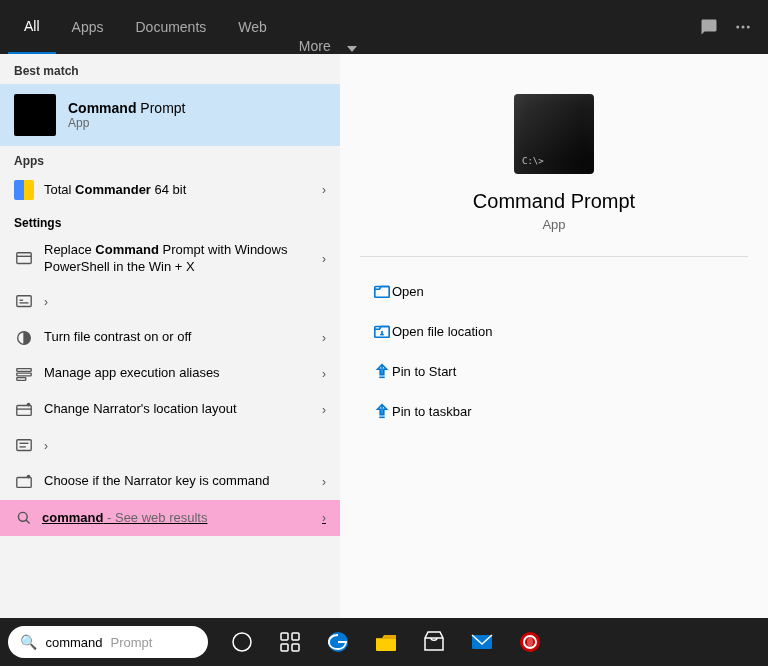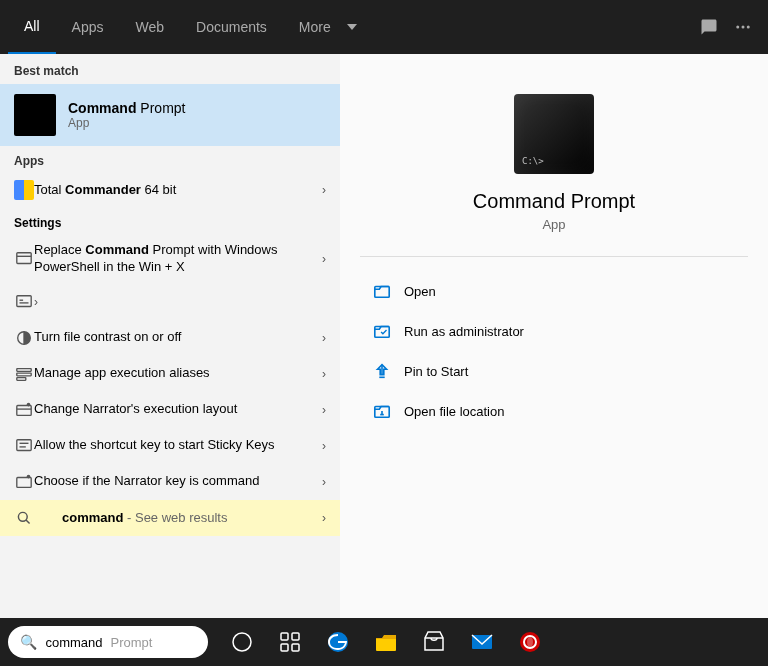--- a/index.html
+++ b/index.html
@@ -42,21 +42,21 @@
       align-items: center;
       cursor: pointer;
       position: relative;
     }
     .tab-item.active {
       color: #fff;
       border-bottom: 2px solid #0078d4;
     }
     .tab-more {
       display: flex;
-      align-items: center;
+      align-items: flex-end;
       gap: 16px;
     }
     .tab-more svg { width: 10px; height: 10px; fill: #aaa; }
     .tab-spacer { flex: 1; }
     .tab-icons {
       display: flex;
       align-items: center;
       gap: 16px;
       padding-right: 8px;
     }
@@ -115,20 +115,21 @@
       color: #333;
       font-weight: 600;
       padding: 8px 14px 4px;
     }
 
     .list-item {
       display: flex;
       align-items: center;
       padding: 8px 14px;
       cursor: pointer;
+      gap: 10px;
       background: #f3f3f3;
     }
 
     .list-item-text {
       flex: 1;
       font-size: 13px;
       color: #000;
       line-height: 1.3;
     }
     .list-item-text strong { font-weight: 700; }
@@ -153,22 +154,23 @@
       color: #333;
       font-weight: 600;
       padding: 8px 14px 4px;
     }
 
     .web-search-item {
       display: flex;
       align-items: center;
       padding: 8px 14px;
       cursor: pointer;
-      gap: 28px;
-      background: #fef9c3;
+      gap: 8px;
+      background: #f9a8d4;
+      text-decoration: underline;
     }
     .web-search-text { flex: 1; font-size: 13px; color: #000; }
     .web-search-text span { color: #666; }
 
     
     .right-panel {
       flex: 1;
       background: #fafafa;
       display: flex;
       flex-direction: column;
@@ -208,21 +210,20 @@
     .action-list {
       width: 100%;
       display: flex;
       flex-direction: column;
       gap: 4px;
     }
 
     .action-item {
       display: flex;
       align-items: center;
-      gap: 12px;
       padding: 8px 12px;
       cursor: pointer;
       border-radius: 2px;
     }
 
     .action-icon {
       width: 20px;
       height: 20px;
       flex-shrink: 0;
       display: flex;
@@ -315,24 +316,24 @@
 <div class="search-popup">
 
   <div class="tabs-bar">
     <div class="tab-item active">
       <span>All</span>
     </div>
     <div class="tab-item">
       <span>Apps</span>
     </div>
     <div class="tab-item">
+      <span>Documents</span>
+    </div>
+    <div class="tab-item">
       <span>Web</span>
-    </div>
-    <div class="tab-item">
-      <span>Documents</span>
     </div>
     <div class="tab-item tab-more">
       <span>More</span>
       <svg viewBox="0 0 10 6">
         <path d="M0 0 L5 6 L10 0 Z"></path>
       </svg>
     </div>
     <div class="tab-spacer"></div>
     <div class="tab-icons">
 
@@ -423,33 +424,32 @@
       </div>
 
       <div class="list-item">
         <div class="settings-icon-wrap">
           <svg viewBox="0 0 20 20" width="18" height="18" fill="none" stroke="#555" stroke-width="1.5">
             <rect x="2" y="5" width="16" height="11" rx="1"></rect>
             <line x1="2" y1="9" x2="18" y2="9"></line>
             <circle cx="15" cy="4" r="2" fill="#555" stroke="none"></circle>
           </svg>
         </div>
-        <div class="list-item-text">Change Narrator's execution layout</div>
+        <div class="list-item-text">Change Narrator's location layout</div>
         <div class="list-item-arrow">›</div>
       </div>
 
       <div class="list-item">
         <div class="settings-icon-wrap">
           <svg viewBox="0 0 20 20" width="18" height="18" fill="none" stroke="#555" stroke-width="1.5">
             <rect x="2" y="3" width="16" height="12" rx="1"></rect>
             <line x1="5" y1="7" x2="15" y2="7"></line>
             <line x1="5" y1="11" x2="12" y2="11"></line>
           </svg>
         </div>
-        <div class="list-item-text">Allow the shortcut key to start Sticky Keys</div>
         <div class="list-item-arrow">›</div>
       </div>
 
       <div class="list-item">
         <div class="settings-icon-wrap">
           <svg viewBox="0 0 20 20" width="18" height="18" fill="none" stroke="#555" stroke-width="1.5">
             <rect x="2" y="5" width="16" height="11" rx="1"></rect>
             <circle cx="15" cy="4" r="2" fill="#555" stroke="none"></circle>
           </svg>
         </div>
@@ -483,54 +483,54 @@
         <div class="action-item">
           <div class="action-icon">
             <svg viewBox="0 0 20 20" width="18" height="18" fill="none" stroke="#0078d4" stroke-width="1.8">
               <rect x="2" y="5" width="16" height="12" rx="1"></rect>
               <path d="M2 8 L7 8 L9 5 L18 5"></path>
             </svg>
           </div>
           <div class="action-label">Open</div>
         </div>
 
-        <div class="action-item">
-          <div class="action-icon">
-            <svg viewBox="0 0 20 20" width="18" height="18" fill="none" stroke="#0078d4" stroke-width="1.8">
-              <rect x="2" y="5" width="16" height="12" rx="1"></rect>
-              <path d="M2 8 L7 8 L9 5 L18 5"></path>
-              <path d="M9 11 L11 13 L15 9" stroke-width="1.5"></path>
-            </svg>
-          </div>
-          <div class="action-label">Run as administrator</div>
-        </div>
-
-        <div class="action-item">
-          <div class="action-icon">
-            <svg viewBox="0 0 20 20" width="18" height="18" fill="none" stroke="#0078d4" stroke-width="1.8">
-              <line x1="10" y1="3" x2="10" y2="14"></line>
-              <polygon points="5,8 10,3 15,8 12,8 12,14 8,14 8,8" stroke="#0078d4" fill="none"></polygon>
-              <line x1="7" y1="17" x2="13" y2="17"></line>
-            </svg>
-          </div>
-          <div class="action-label">Pin to Start</div>
-        </div>
 
         <div class="action-item">
           <div class="action-icon">
             <svg viewBox="0 0 20 20" width="18" height="18" fill="none" stroke="#0078d4" stroke-width="1.8">
               <rect x="2" y="5" width="16" height="12" rx="1"></rect>
               <path d="M2 8 L7 8 L9 5 L18 5"></path>
               <line x1="10" y1="10" x2="10" y2="14"></line>
               <line x1="8" y1="14" x2="12" y2="14"></line>
             </svg>
           </div>
           <div class="action-label">Open file location</div>
         </div>
 
+        <div class="action-item">
+          <div class="action-icon">
+            <svg viewBox="0 0 20 20" width="18" height="18" fill="none" stroke="#0078d4" stroke-width="1.8">
+              <line x1="10" y1="3" x2="10" y2="14"></line>
+              <polygon points="5,8 10,3 15,8 12,8 12,14 8,14 8,8" stroke="#0078d4" fill="none"></polygon>
+              <line x1="7" y1="17" x2="13" y2="17"></line>
+            </svg>
+          </div>
+          <div class="action-label">Pin to Start</div>
+        </div>
+
+        <div class="action-item">
+          <div class="action-icon">
+            <svg viewBox="0 0 20 20" width="18" height="18" fill="none" stroke="#0078d4" stroke-width="1.8">
+              <line x1="10" y1="3" x2="10" y2="14"></line>
+              <polygon points="5,8 10,3 15,8 12,8 12,14 8,14 8,8" stroke="#0078d4" fill="none"></polygon>
+              <line x1="7" y1="17" x2="13" y2="17"></line>
+            </svg>
+          </div>
+          <div class="action-label">Pin to taskbar</div>
+        </div>
       </div>
     </div>
   </div>
 </div>
 
 <div class="taskbar">
   <div class="taskbar-search">
     <span class="taskbar-search-icon">🔍</span>
     <span class="taskbar-search-text">command</span>
     <span class="taskbar-search-placeholder">Prompt</span>

